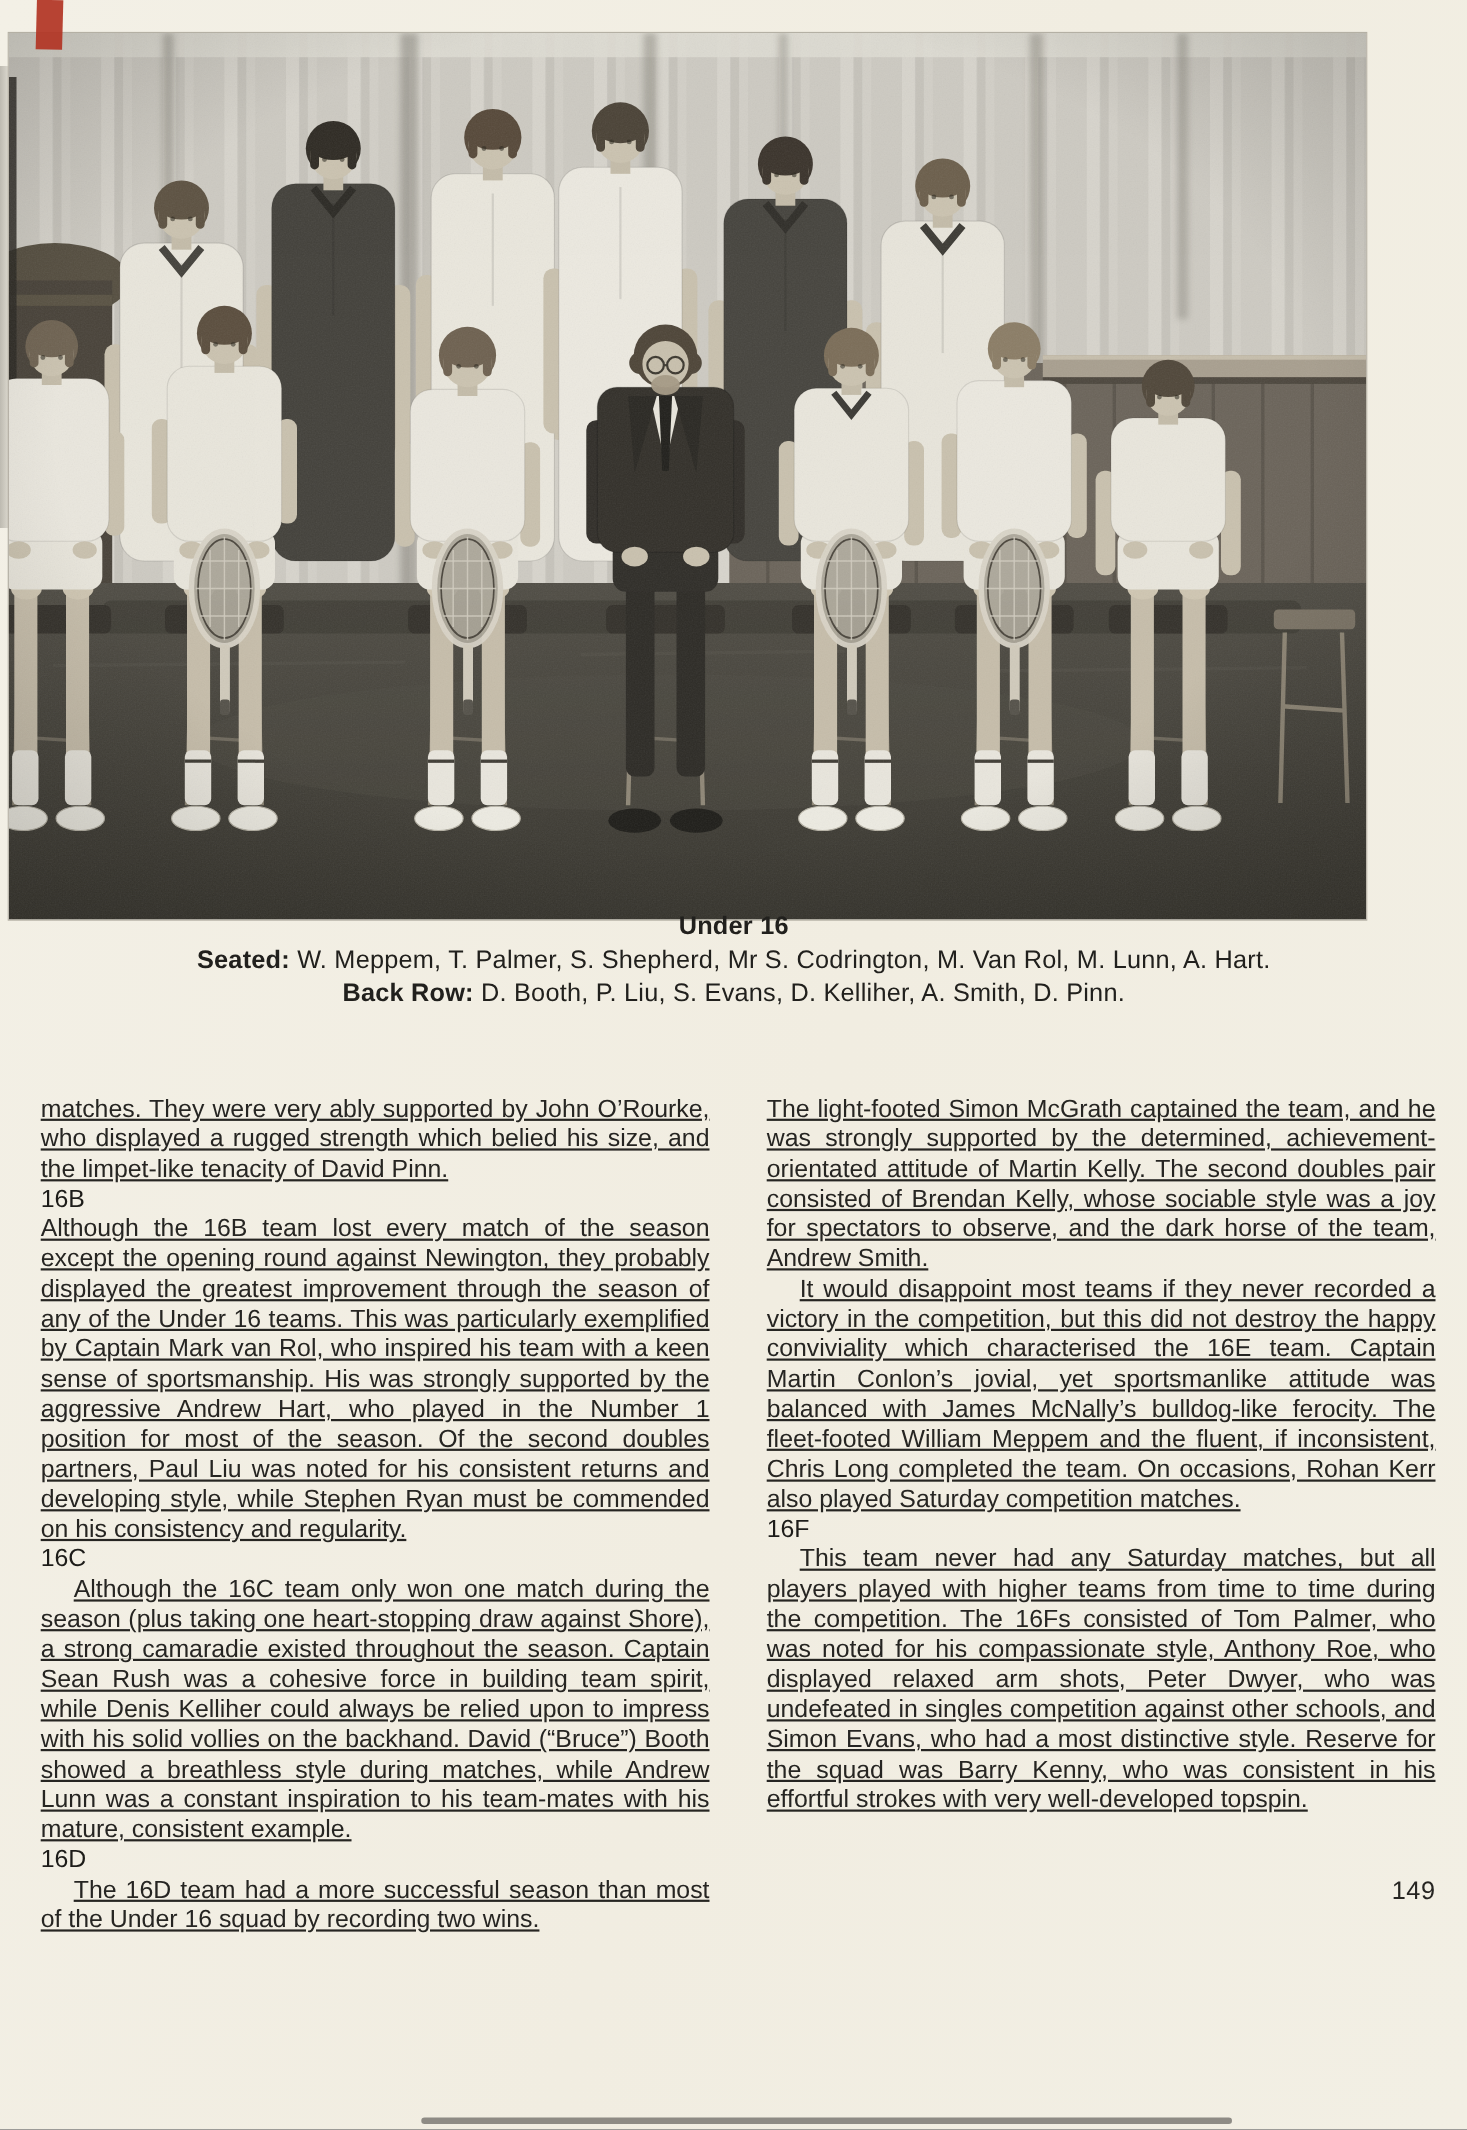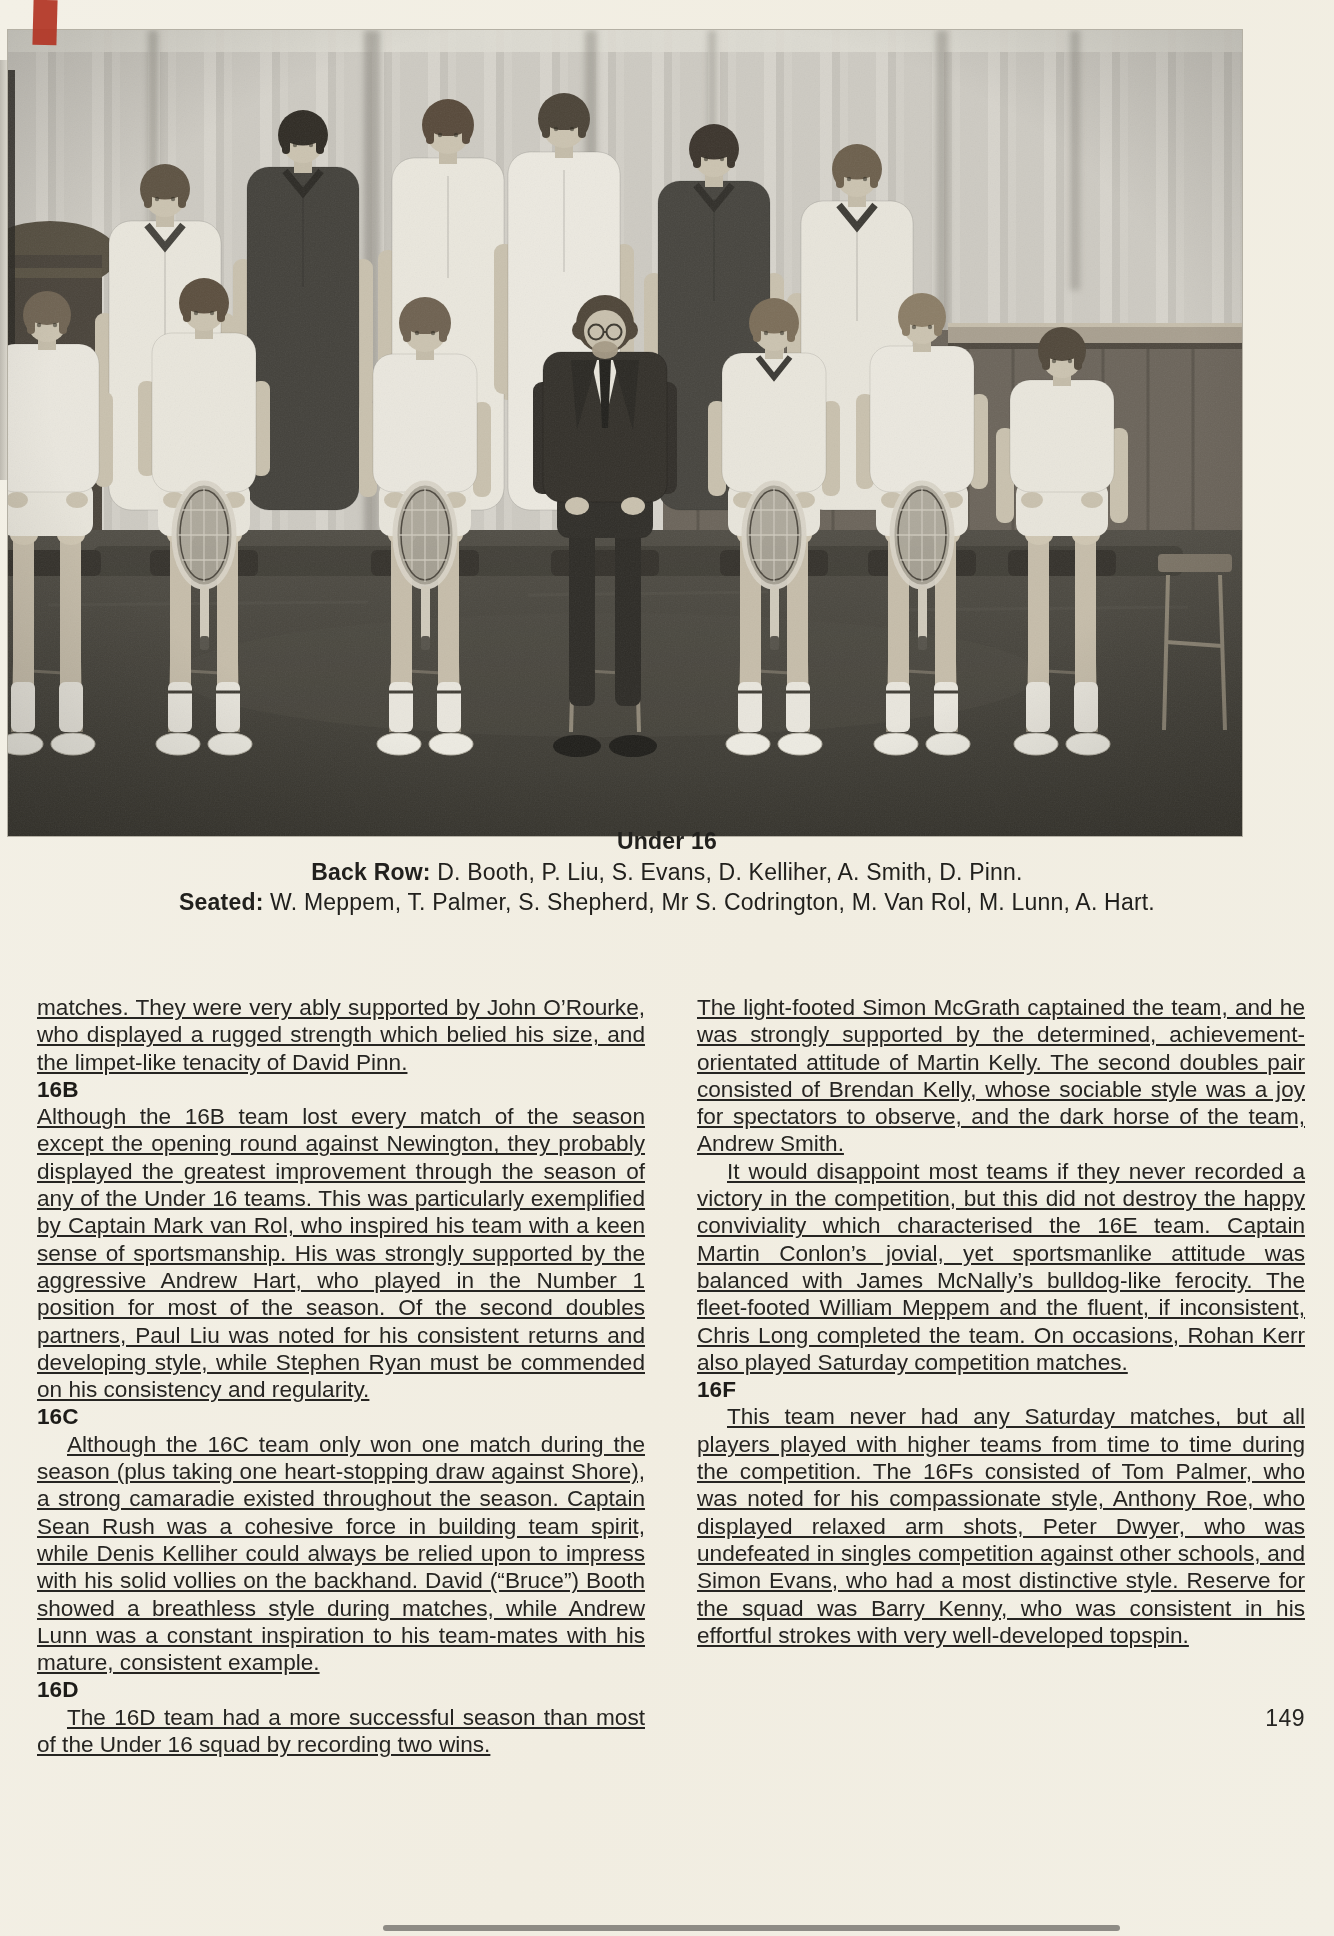--- a/index.html
+++ b/index.html
@@ -24,21 +24,21 @@
   }
   .cap-title{font-weight:bold;}
   .b{font-weight:bold;}
   .col{
     position:absolute;top:994px;width:608px;
     font-size:22.6px;line-height:27.3px;text-align:justify;color:#262522;
   }
   .col-left{left:37px;}
   .col-right{left:697px;}
   .col p{margin:0;text-decoration:underline;}
-  .col h3{margin:0;font-size:22.6px;line-height:27.3px;font-weight:bold;color:#1d1c19;}
+  .col h3{margin:0;font-size:22.6px;line-height:27.3px;font-weight:normal;color:#1d1c19;}
   .indent{text-indent:30px;}
   .sp{margin-top:27px;}
   .pagenum{margin-top:56px;text-align:right;font-size:23px;letter-spacing:.5px;}
   .scan-line{
     position:absolute;left:383px;top:1925px;width:737px;height:6px;
     background:#3c3b38;opacity:.55;border-radius:3px;
   }
   .edge-smudge{
     position:absolute;left:0;top:60px;width:14px;height:420px;
     background:linear-gradient(to right,rgba(90,86,78,.35),rgba(90,86,78,0));
@@ -441,22 +441,22 @@
 
       <rect x="0" y="0" width="1234" height="806" fill="url(#vig)"></rect>
       <rect x="0" y="0" width="1234" height="806" filter="url(#grain)" opacity="0.09"></rect>
     </svg>
   </div>
 
   <div class="red-mark"></div>
 
   <div class="caption">
     <div class="cap-title">Under 16</div>
+    <div><span class="b">Seated:</span><span> W. Meppem, T. Palmer, S. Shepherd, Mr S. Codrington, M. Van Rol, M. Lunn, A. Hart.</span></div>
     <div><span class="b">Back Row:</span><span> D. Booth, P. Liu, S. Evans, D. Kelliher, A. Smith, D. Pinn.</span></div>
-    <div><span class="b">Seated:</span><span> W. Meppem, T. Palmer, S. Shepherd, Mr S. Codrington, M. Van Rol, M. Lunn, A. Hart.</span></div>
   </div>
 
   <div class="col col-left">
     <p>matches. They were very ably supported by John O’Rourke, who displayed a rugged strength which belied his size, and the limpet-like tenacity of David Pinn.</p>
     <h3>16B</h3>
     <p>Although the 16B team lost every match of the season except the opening round against Newington, they probably displayed the greatest improvement through the season of any of the Under 16 teams. This was particularly exemplified by Captain Mark van Rol, who inspired his team with a keen sense of sportsmanship. His was strongly supported by the aggressive Andrew Hart, who played in the Number 1 position for most of the season. Of the second doubles partners, Paul Liu was noted for his consistent returns and developing style, while Stephen Ryan must be commended on his consistency and regularity.</p>
     <h3>16C</h3>
     <p class="indent">Although the 16C team only won one match during the season (plus taking one heart-stopping draw against Shore), a strong camaradie existed throughout the season. Captain Sean Rush was a cohesive force in building team spirit, while Denis Kelliher could always be relied upon to impress with his solid vollies on the backhand. David (“Bruce”) Booth showed a breathless style during matches, while Andrew Lunn was a constant inspiration to his team-mates with his mature, consistent example.</p>
     <h3>16D</h3>
     <p class="indent">The 16D team had a more successful season than most of the Under 16 squad by recording two wins.</p>

